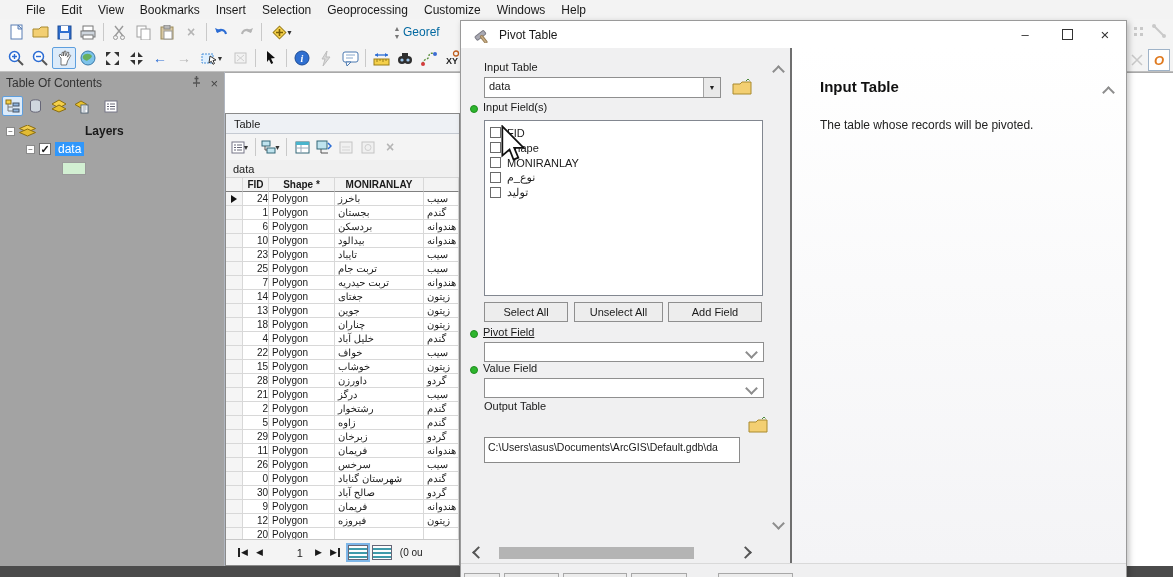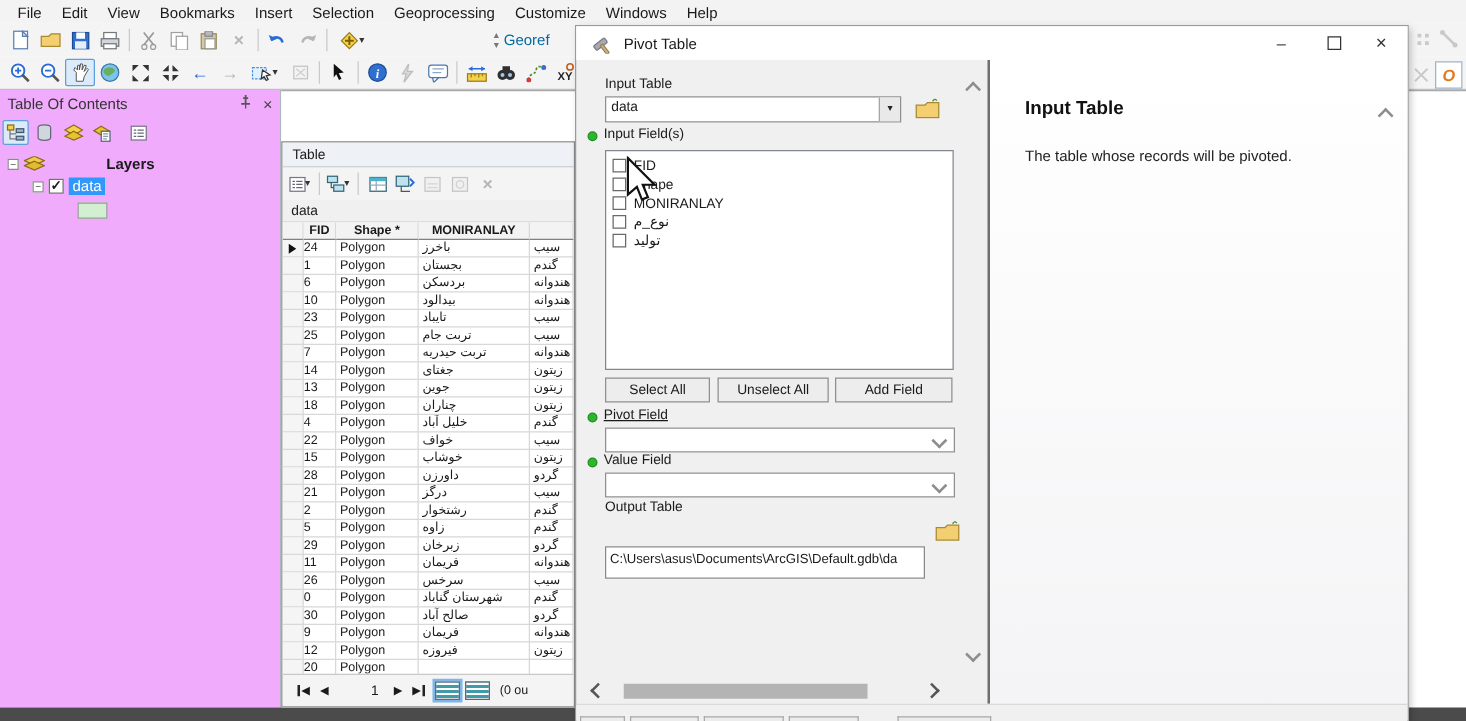--- a/index.html
+++ b/index.html
@@ -1,40 +1,40 @@
 <!DOCTYPE html>
 <html><head>
 <meta charset="utf-8">
 <style>
   html,body{margin:0;padding:0;background:#888;}
   .app{position:relative;width:1173px;height:577px;overflow:hidden;background:#fff;
        font-family:"Liberation Sans", sans-serif;color:#1a1a1a;}
   .abs{position:absolute;}
   
   .menubar{left:0;top:0;width:1173px;height:19px;background:#f3f3f3;display:flex;
-           align-items:center;padding-left:6px;box-sizing:border-box;font-size:12px;}
+           align-items:center;padding-left:18px;box-sizing:border-box;font-size:12px;}
   .mitem{padding:0 8px;cursor:default;}
   .toolbar{left:0;width:1173px;background:#f4f4f4;display:flex;align-items:center;
            box-sizing:border-box;padding-left:4px;}
   .tb1{top:19px;height:26px;}
   .tb2{top:45px;height:27px;border-bottom:1px solid #bfbfbf;}
   .tbtn{width:24px;height:22px;display:flex;align-items:center;justify-content:center;flex:0 0 auto;}
   .tbtn.active{border:1px solid #5e9fde;background:#dcebfa;border-radius:2px;box-sizing:border-box;}
   .vsep{width:1px;height:18px;background:#c9c9c9;margin:0 3px;flex:0 0 auto;}
   .gl{font-size:14px;line-height:1;}
   .dis{color:#b5b5b5;}
   .grip{width:12px;height:18px;display:flex;flex-direction:column;align-items:center;justify-content:center;gap:1px;color:#777;font-size:7px;}
   .georef{font-size:12px;color:#0369a1;white-space:nowrap;overflow:hidden;width:46px;}
   .chev{display:inline-block;width:7px;height:7px;border-right:2px solid #8d8d8d;border-bottom:2px solid #8d8d8d;}
   .chev.down{transform:rotate(45deg);}
   .chev.up{transform:rotate(-135deg);}
   .chev.left{transform:rotate(135deg);}
   .chev.right{transform:rotate(-45deg);}
   
-  .toc{left:0;top:72px;width:225px;height:494px;background:#f0abfc;border-right:1px solid #b0b6c0;box-sizing:border-box;}
+  .toc{left:0;top:72px;width:225px;height:494px;background:#a3a3a3;border-right:1px solid #b0b6c0;box-sizing:border-box;}
   .toc-header{position:absolute;left:0;top:0;width:100%;height:22px;display:flex;align-items:center;
               padding:0 6px;box-sizing:border-box;font-size:12px;color:#333;}
   .toc-header .sp{flex:1;}
   .toc-iconbar{position:absolute;left:2px;top:24px;display:flex;align-items:center;gap:2px;}
   .toc-ic{width:21px;height:20px;display:flex;align-items:center;justify-content:center;}
   .toc-ic.active{border:1px solid #5e9fde;background:#dcebfa;box-sizing:border-box;border-radius:2px;}
   .tree-row{position:absolute;display:flex;align-items:center;font-size:12px;gap:4px;}
   .expander{width:9px;height:9px;border:1px solid #8a8a8a;background:#fff;font-size:8px;line-height:7px;
             text-align:center;color:#444;box-sizing:border-box;}
   .cb14{width:12px;height:12px;border:1px solid #707070;background:#fff;font-size:11px;line-height:11px;
@@ -53,21 +53,21 @@
               align-items:center;padding-left:4px;box-sizing:border-box;gap:2px;}
   .ttb{width:20px;height:20px;display:flex;align-items:center;justify-content:center;}
   .dd{font-size:7px;color:#333;margin-left:-2px;}
   .namebar{position:absolute;left:0;top:46px;width:100%;height:18px;background:#f0f0f0;font-size:11px;
            display:flex;align-items:center;padding-left:7px;box-sizing:border-box;border-bottom:1px solid #d5d5d5;}
   .grid{position:absolute;left:0;top:64px;width:100%;height:362px;background:#fff;overflow:hidden;}
   .trow{display:flex;height:14px;box-sizing:border-box;}
   .c{border-right:1px solid #d8d8d8;border-bottom:1px solid #d8d8d8;height:14px;line-height:13px;
      overflow:hidden;white-space:nowrap;font-size:10px;box-sizing:border-box;}
   .csel{width:17px;background:#f5f5f5;display:flex;align-items:center;justify-content:center;}
-  .cfid{width:26px;padding-right:16px;}
+  .cfid{width:26px;text-align:right;padding-right:0;}
   .cshape{width:66px;padding-left:3px;}
   .cname{width:89px;padding-left:3px;}
   .ccrop{flex:1;padding-left:3px;}
   .thead .c{background:#f3f3f3;font-weight:bold;text-align:center;padding:0;border-bottom:1px solid #808080;}
   .tri-r{width:0;height:0;border-left:6px solid #111;border-top:4px solid transparent;border-bottom:4px solid transparent;}
   .recnav{position:absolute;left:0;bottom:0;width:100%;height:26px;background:#f4f4f4;border-top:1px solid #c9c9c9;
           display:flex;align-items:center;padding-left:12px;box-sizing:border-box;gap:8px;font-size:9px;}
   .navbtn{display:flex;align-items:center;gap:1px;}
   .bar{width:2px;height:9px;background:#222;}
   .pgnum{font-size:11px;margin:0 4px;}

